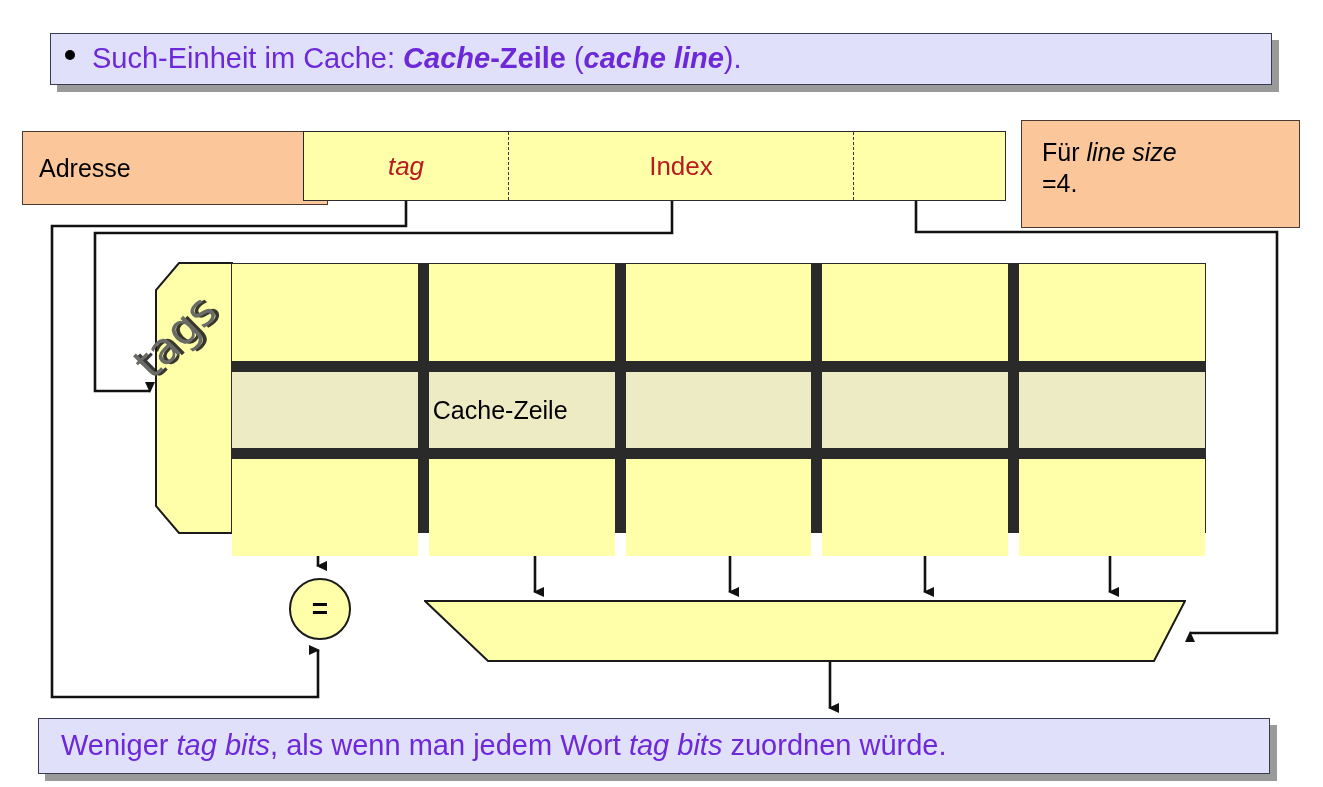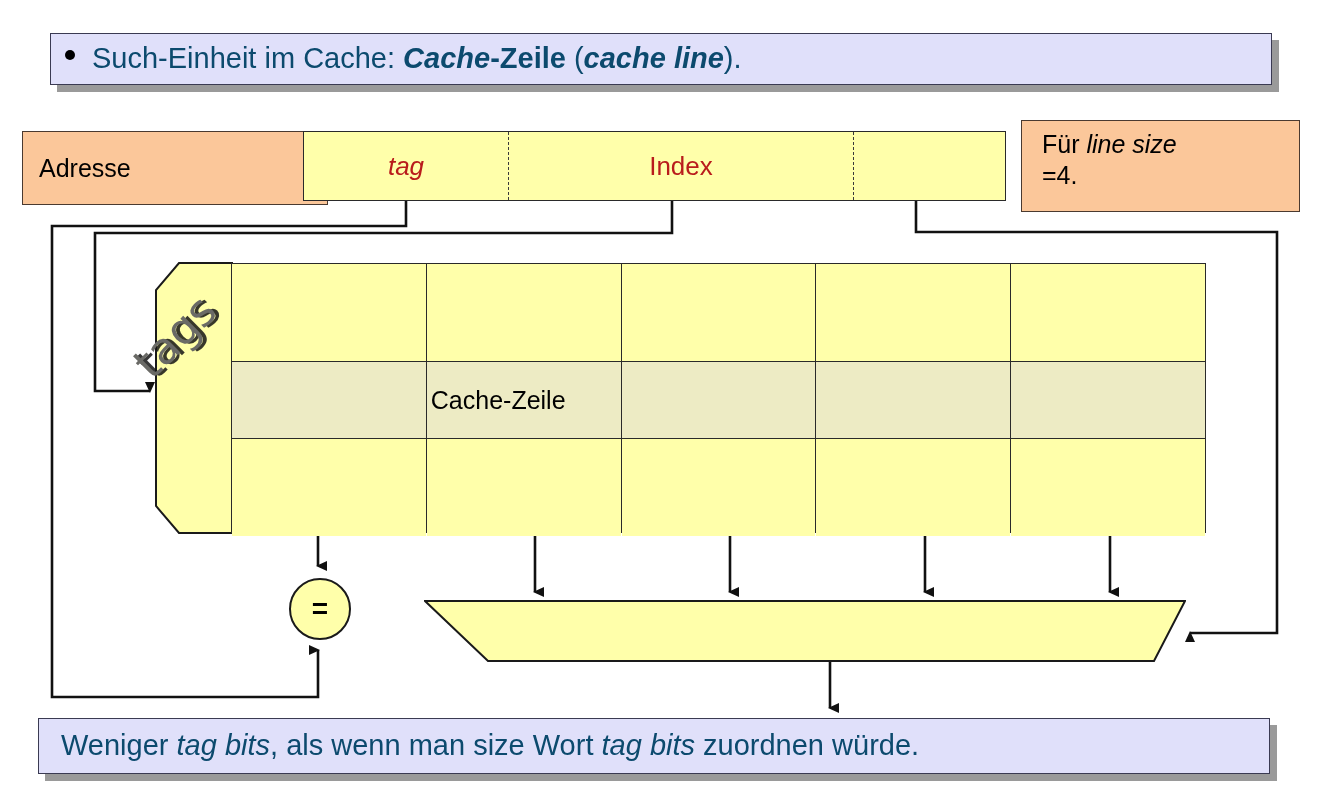--- a/index.html
+++ b/index.html
@@ -36,21 +36,21 @@
     width: 1222px; height: 52px;
     padding-left: 14px;
   }
   #footer-banner {
     left: 38px; top: 718px;
     width: 1232px; height: 56px;
     padding-left: 22px;
   }
   .banner-text {
     font-size: 29px;
-    color: #0c4a6e;
+    color: #6d28d9;
     line-height: 1.1;
     white-space: nowrap;
   }
   .bullet-dot {
     display: inline-block;
     width: 10px; height: 10px;
     border-radius: 50%;
     background: #000;
     margin-right: 17px;
     vertical-align: middle;
@@ -71,22 +71,22 @@
     color: #000;
   }
   #address-label-box {
     left: 22px; top: 131px;
     width: 306px; height: 74px;
     display: flex; align-items: center;
     padding-left: 16px;
   }
   #linesize-note-box {
     left: 1021px; top: 120px;
-    width: 279px; height: 92px;
-    padding: 8px 0 0 20px;
+    width: 279px; height: 108px;
+    padding: 16px 0 0 20px;
     line-height: 1.22;
   }
 
   
   #address-field {
     position: absolute;
     left: 303px; top: 131px;
     width: 703px; height: 70px;
     background: #ffffaa;
     border: 1px solid #2a2a2a;
@@ -108,21 +108,21 @@
 
   
   #cache-grid {
     position: absolute;
     left: 231px; top: 263px;
     width: 975px; height: 270px;
     display: grid;
     grid-template-columns: repeat(5, 1fr);
     grid-template-rows: 97px 76px 97px;
     background: #2a2a2a;
-    gap: 1px;
+    gap: 11px;
     border: 1px solid #2a2a2a;
     box-sizing: border-box;
   }
   .cell {
     background: #ffffaa;
     position: relative;
   }
   .cell.hl { background: #edebc4; }
   #cache-line-label {
     position: absolute;
@@ -292,17 +292,17 @@
     <span>=</span>
   </div>
 
   <div id="mux">
     <svg width="762" height="62" viewBox="0 0 762 62">
       <polygon points="1,1 761,1 730,61 64,61" fill="#ffffaa" stroke="#1a1a1a" stroke-width="2"></polygon>
     </svg>
   </div>
 
   <div class="banner" id="footer-banner">
-    <span class="banner-text"><span>Weniger </span><span class="i">tag bits</span><span>, als wenn man size Wort </span><span class="i">tag bits</span><span> zuordnen würde.</span>
+    <span class="banner-text"><span>Weniger </span><span class="i">tag bits</span><span>, als wenn man jedem Wort </span><span class="i">tag bits</span><span> zuordnen würde.</span>
     </span>
   </div>
 
 </div>
 
 </body></html>

